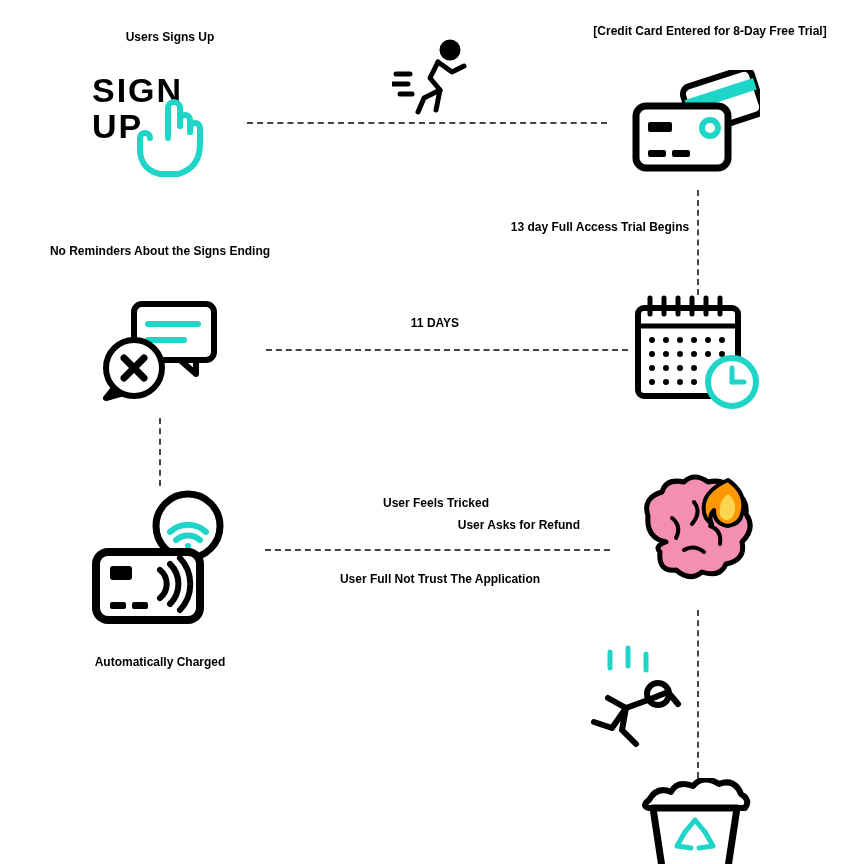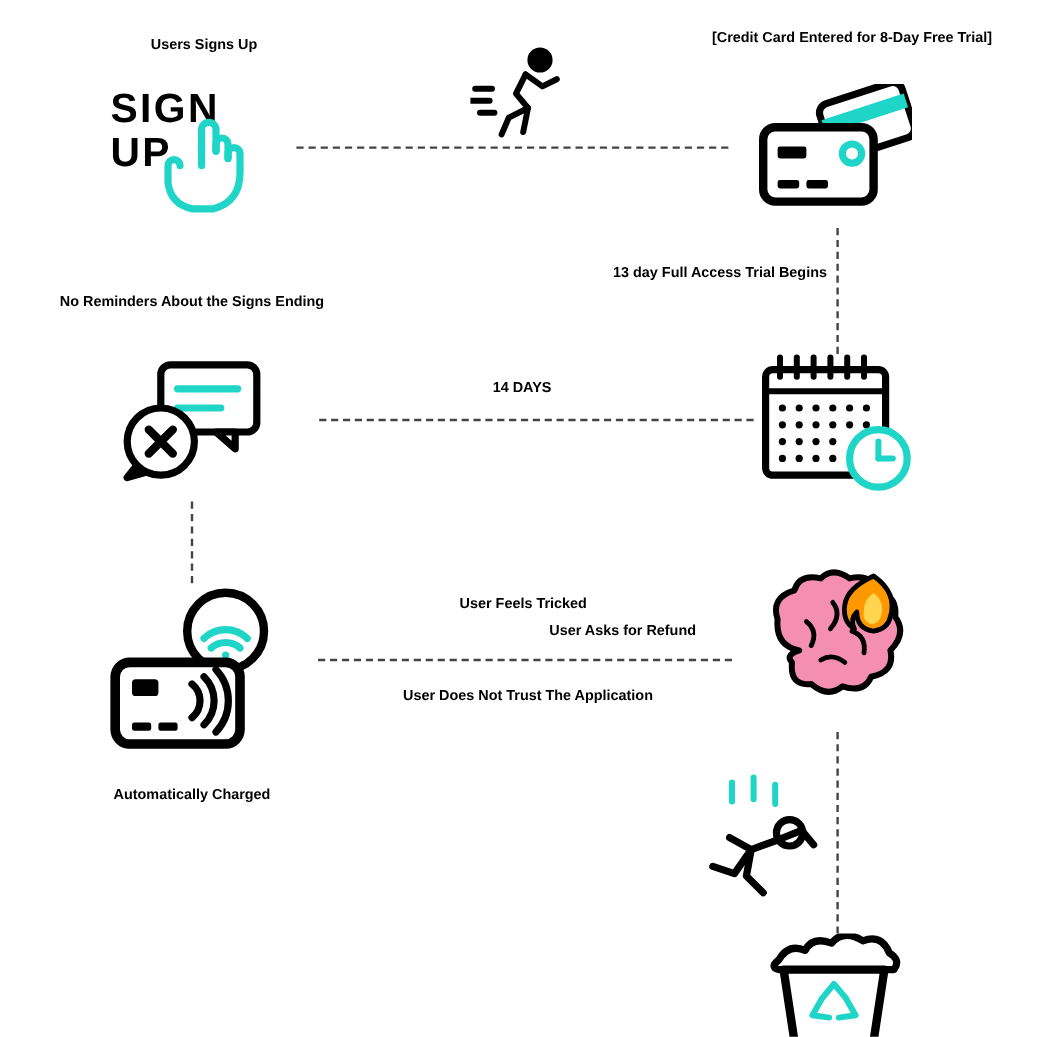--- a/index.html
+++ b/index.html
@@ -38,29 +38,29 @@
 </style>
 </head>
 <body>
 
 <div class="label" style="left:60px; top:30px; width:220px;">Users Signs Up</div>
 
 <div class="label" style="left:580px; top:24px; width:260px;">[Credit Card Entered for 8-Day Free Trial]</div>
 
 <div class="label" style="left:470px; top:220px; width:260px;">13 day Full Access Trial Begins</div>
 
-<div class="label" style="left:335px; top:316px; width:200px;">14 DAYS</div>
+<div class="label" style="left:335px; top:316px; width:200px;">11 DAYS</div>
 
 <div class="label" style="left:30px; top:244px; width:260px;">No Reminders About the Signs Ending</div>
 
 <div class="label" style="left:35px; top:655px; width:250px;">Automatically Charged</div>
 
 <div class="label" style="left:296px; top:496px; width:280px;">User Feels Tricked</div>
 <div class="label" style="left:300px; top:518px; width:280px;text-align:right;">User Asks for Refund</div>
-<div class="label" style="left:300px; top:572px; width:280px;">User Does Not Trust The Application</div>
+<div class="label" style="left:300px; top:572px; width:280px;">User Full Not Trust The Application</div>
 
 <div class="connector h" style="left:247px; top:122px; width:360px;"></div>
 <div class="connector v" style="left:697px; top:190px; height:105px;"></div>
 <div class="connector h" style="left:266px; top:349px; width:362px;"></div>
 <div class="connector v" style="left:159px; top:418px; height:68px;"></div>
 <div class="connector h" style="left:265px; top:549px; width:345px;"></div>
 <div class="connector v" style="left:697px; top:610px; height:168px;"></div>
 
 <div class="icon" style="left:90px; top:66px; width:130px; height:130px;">
   <svg viewBox="0 0 130 130" width="130" height="130">

